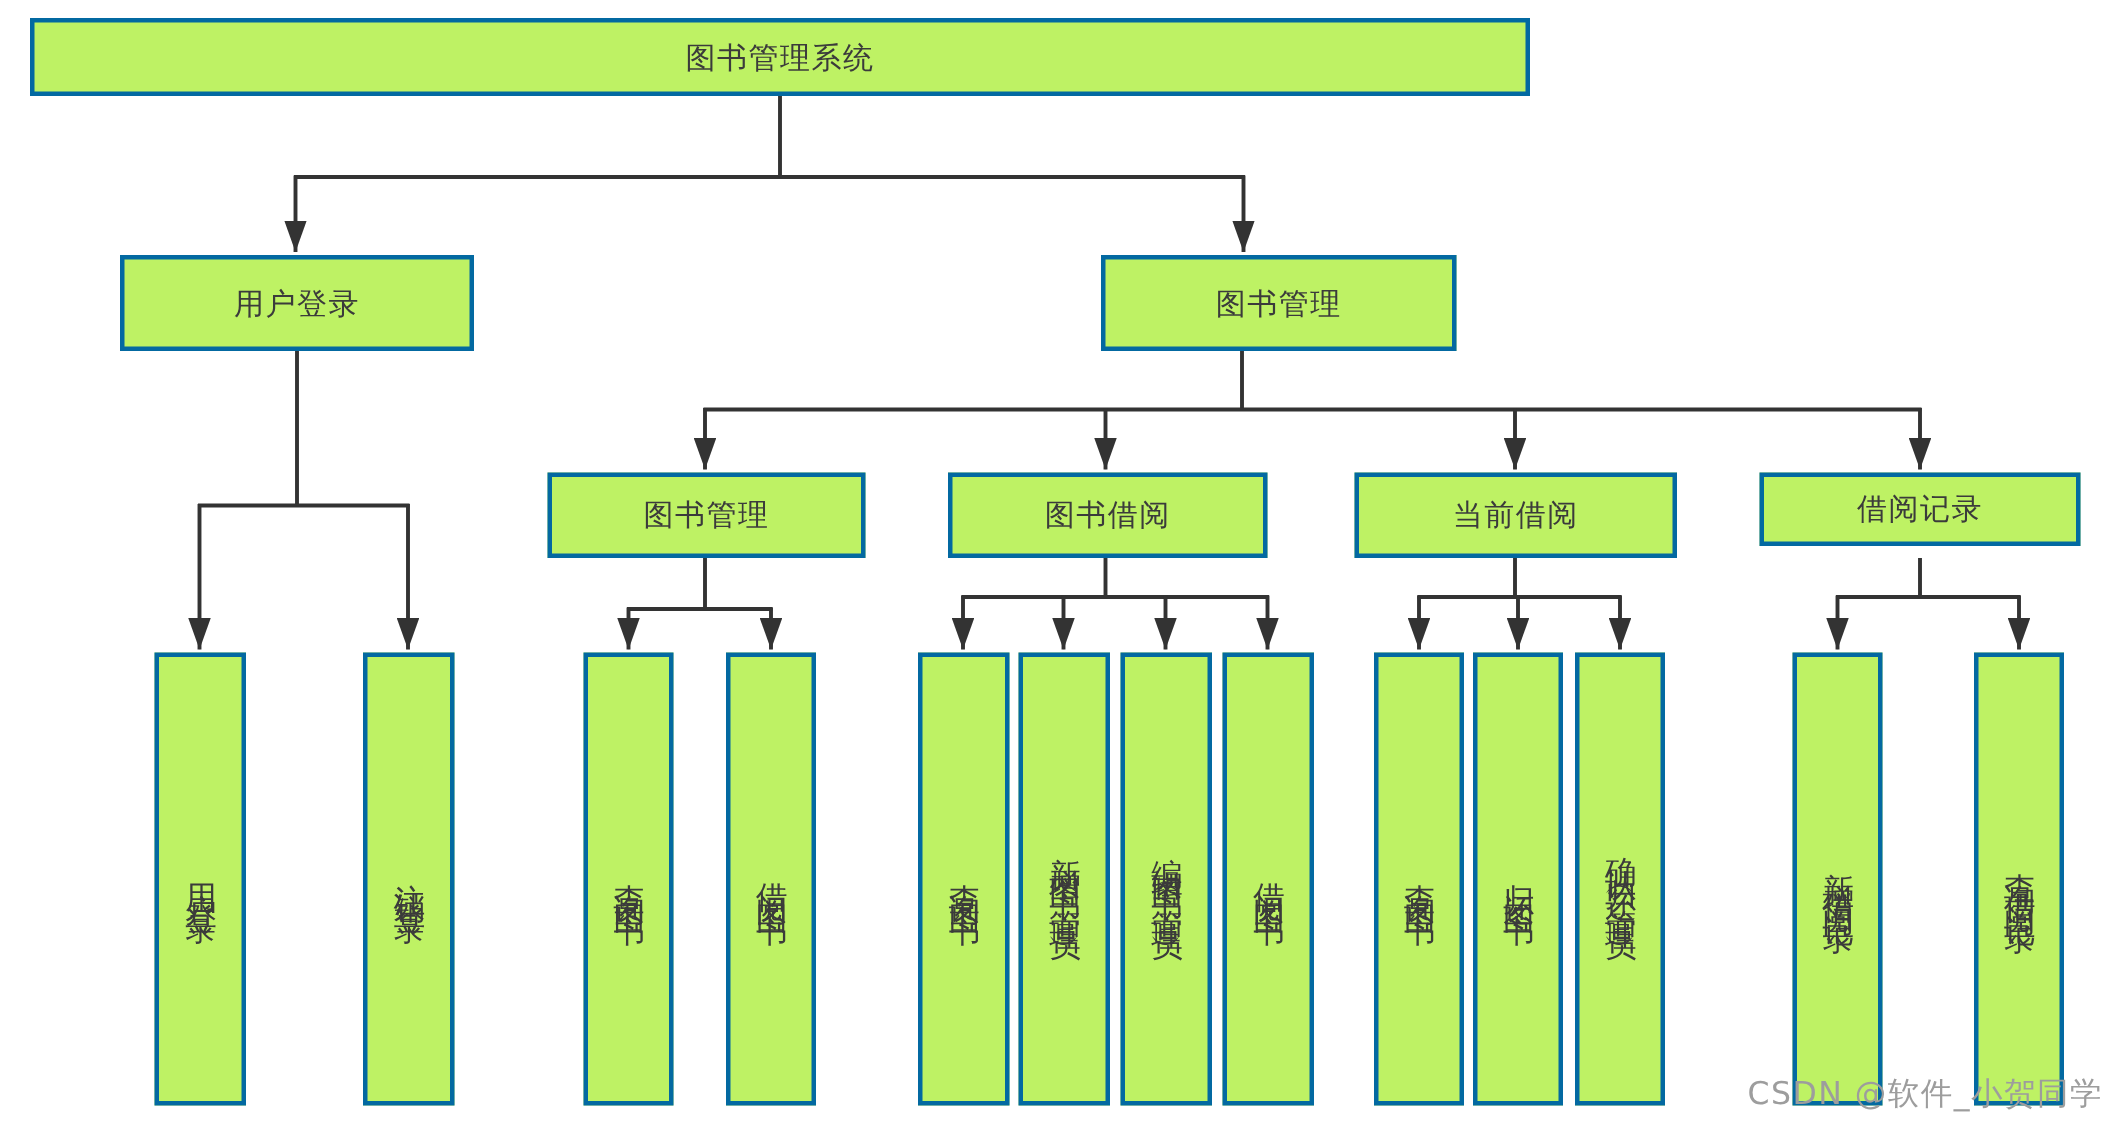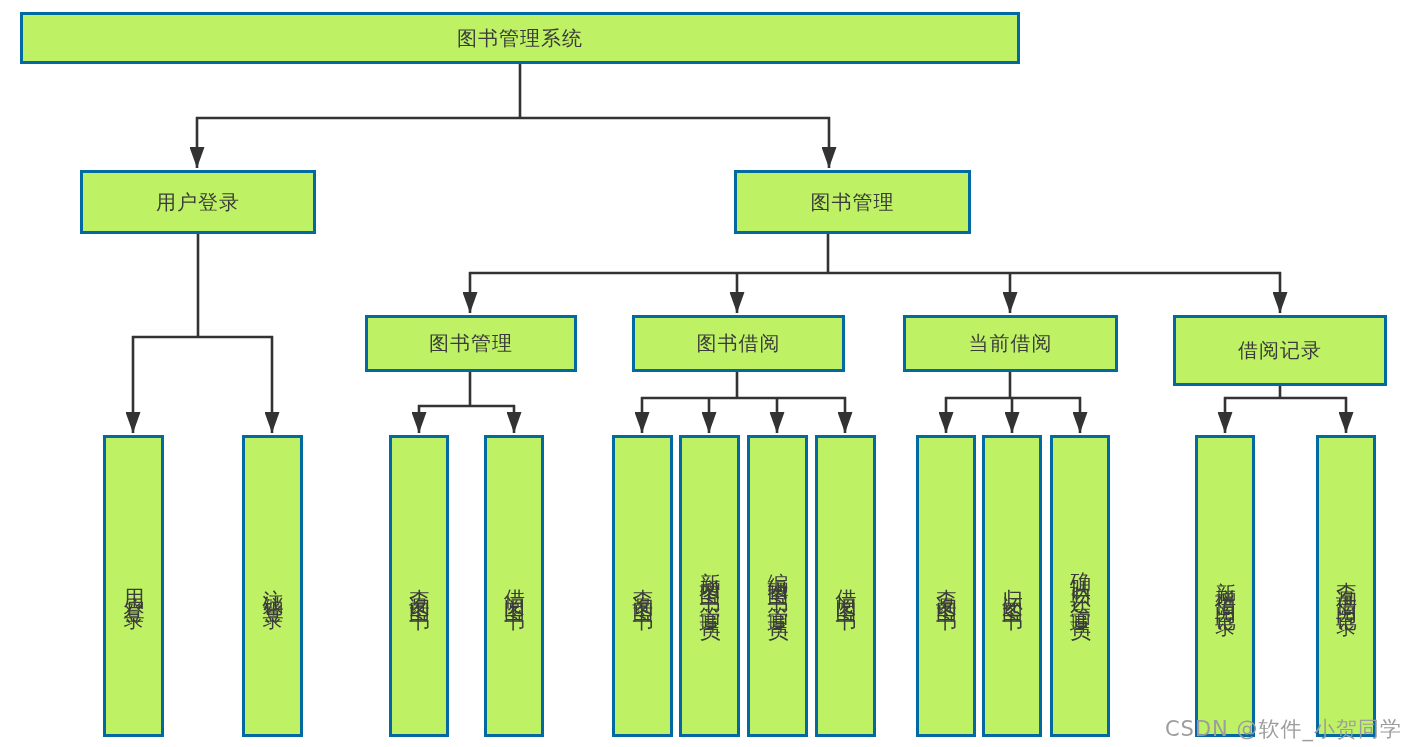--- a/index.html
+++ b/index.html
@@ -54,21 +54,21 @@
   }
   
   #n-root            { left: 20px;   top: 12px;  width: 1000px; height: 52px; }
   
   #n-user-login      { left: 80px;   top: 170px; width: 236px;  height: 64px; }
   #n-book-mgmt       { left: 734px;  top: 170px; width: 237px;  height: 64px; }
   
   #n-new-book        { left: 365px;  top: 315px; width: 212px;  height: 57px; }
   #n-book-borrow     { left: 632px;  top: 315px; width: 213px;  height: 57px; }
   #n-current-borrow  { left: 903px;  top: 315px; width: 215px;  height: 57px; }
-  #n-borrow-records  { left: 1173px; top: 315px; width: 214px;  height: 71px; }
+  #n-borrow-records  { left: 1173px; top: 315px; width: 214px;  height: 49px; }
   
   .leaf { top: 435px; height: 302px; }
   #l-user-login      { left: 103px;  width: 61px; }
   #l-logout          { left: 242px;  width: 61px; }
   #l-nb-query        { left: 389px;  width: 60px; }
   #l-nb-borrow       { left: 484px;  width: 60px; }
   #l-bb-query        { left: 612px;  width: 61px; }
   #l-bb-add          { left: 679px;  width: 61px; }
   #l-bb-edit         { left: 747px;  width: 61px; }
   #l-bb-borrow       { left: 815px;  width: 61px; }

